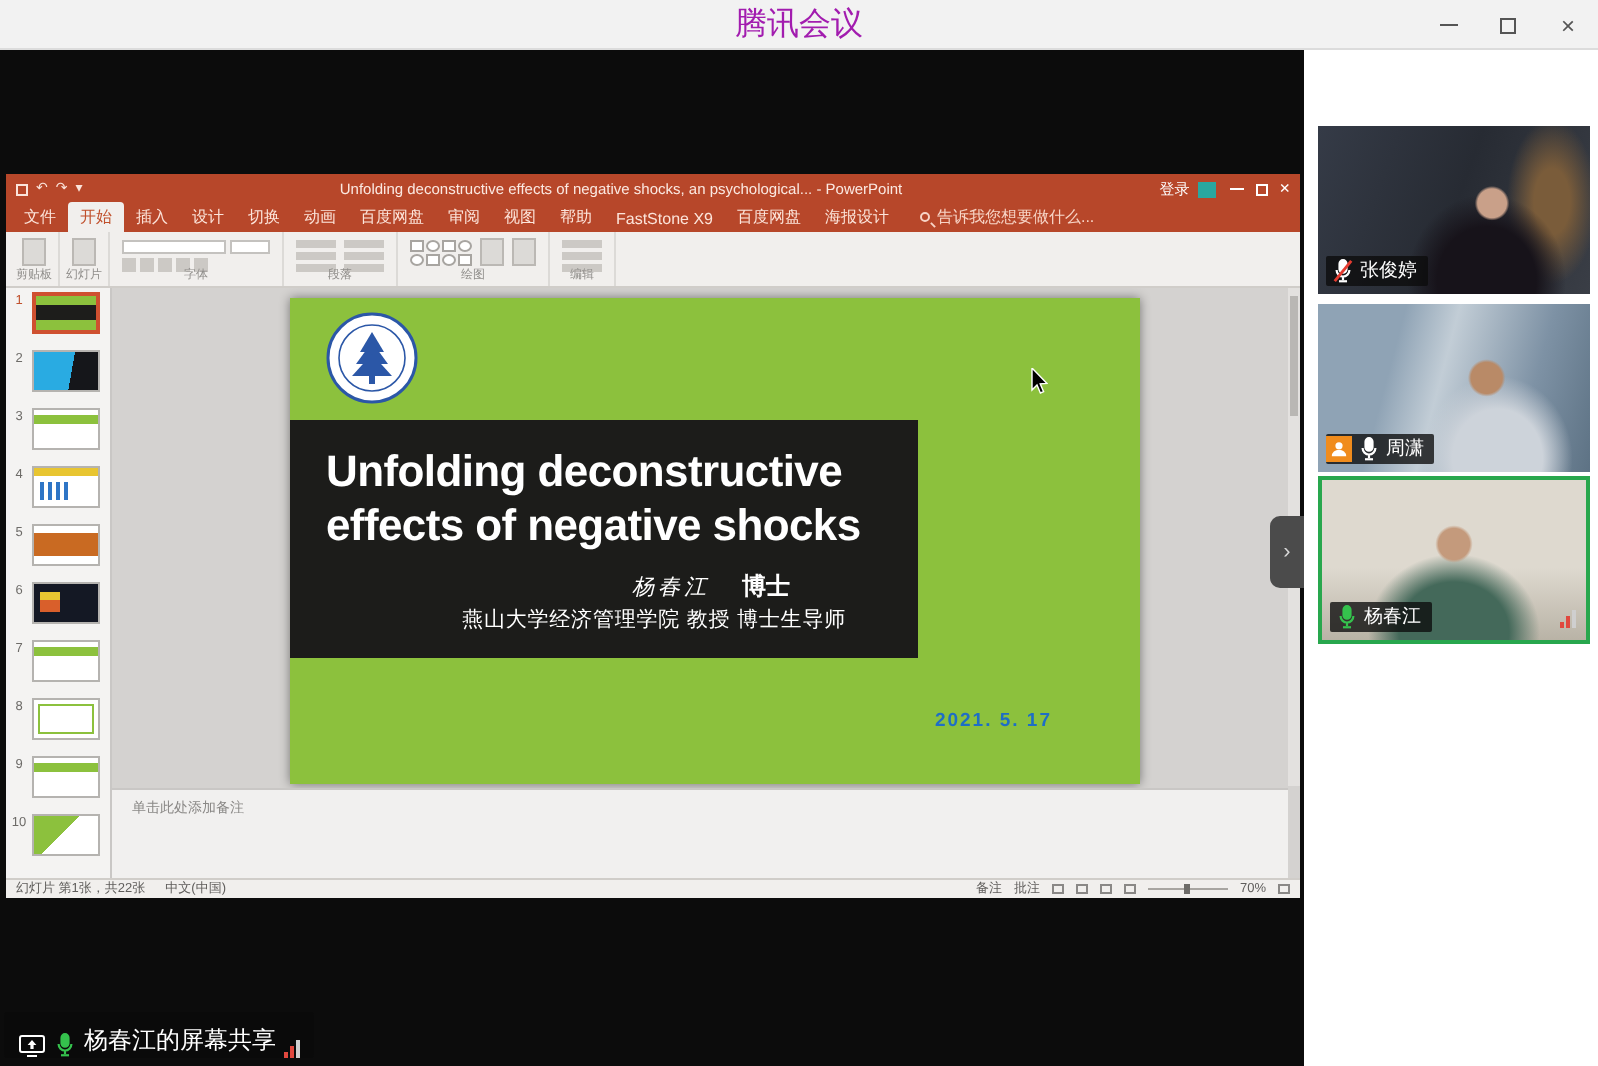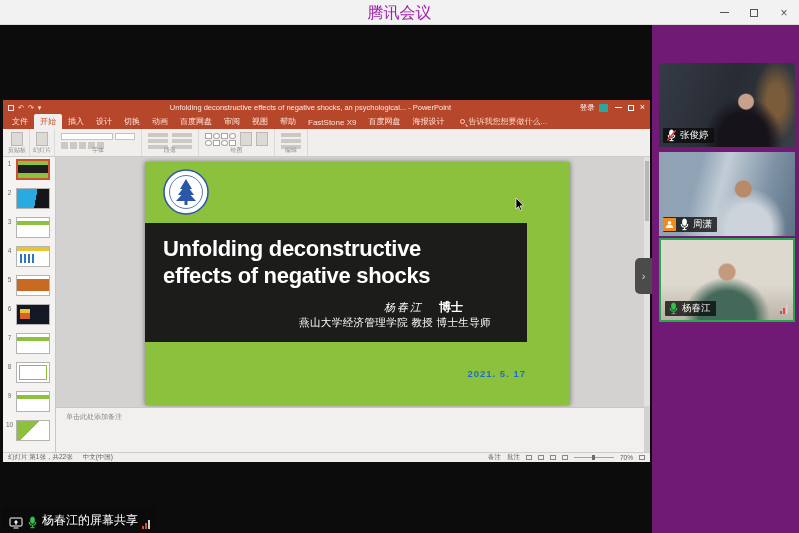--- a/index.html
+++ b/index.html
@@ -12,21 +12,21 @@
   .win-controls { position:absolute; right:0; top:0; height:25px; display:flex; }
   .win-btn { width:30px; height:25px; display:flex; align-items:center; justify-content:center; color:#555; cursor:default; }
   .ic-min { width:9px; height:0; border-top:1px solid #555; display:block; }
   .ic-max { width:8px; height:8px; border:1px solid #555; display:block; }
   .ic-close { font-size:12px; line-height:1; }
 
   
   .main { position:absolute; left:0; top:25px; width:652px; height:508px; background:#0c0c0c; overflow:hidden; }
 
   
-  .ppt { position:absolute; left:3px; top:75px; width:647px; height:362px; background:#e8e6e4; }
+  .ppt { position:absolute; left:3px; top:62px; width:647px; height:362px; background:#e8e6e4; }
   .ppt-titlebar { position:absolute; left:0; top:0; right:0; height:15px; background:#b7472a; display:flex; align-items:center; padding:0 5px; gap:4px; color:#fff; }
   .qat { display:flex; gap:4px; align-items:center; }
   .qat-ic { font-size:7px; color:#fbe4db; line-height:1; }
   .qat-save { width:6px; height:6px; border:1px solid #fbe4db; display:block; }
   .ppt-title { flex:1; text-align:center; font-size:7.5px; color:#fbe9e2; white-space:nowrap; overflow:hidden; text-overflow:ellipsis; }
   .signin { font-size:7.5px; color:#fff; }
   .store-badge { width:9px; height:8px; background:#2aa79f; display:block; }
   .ppt-ctrl { display:flex; gap:6px; align-items:center; margin-left:3px; }
   .ppt-ctrl .ic-min { border-color:#fff; width:7px; }
   .ppt-ctrl .ic-max { border-color:#fff; width:6px; height:6px; }
@@ -74,21 +74,21 @@
   .t8 { background:#fff; position:relative; }
   .t8::after { content:""; position:absolute; inset:2px; border:1px solid #8cc13d; }
   .t10 { background:linear-gradient(135deg,#8cc13d 0 45%,#fff 45%); }
 
   .vscroll { position:absolute; right:0; top:0; width:6px; bottom:46px; background:#e3e1df; }
   .vscroll .vthumb { position:absolute; top:4px; left:1px; width:4px; height:60px; background:#b9b7b4; }
 
   
   .slide { position:absolute; left:142px; top:5px; width:425px; height:243px; background:#8cc13d; box-shadow:0 0 5px rgba(0,0,0,.45); }
   .logo { position:absolute; left:18px; top:7px; width:46px; height:46px; }
-  .title-box { position:absolute; left:0; top:61px; width:382px; height:119px; background:#1c1c1a; }
+  .title-box { position:absolute; left:0; top:61px; width:314px; height:119px; background:#1c1c1a; }
   .slide-title { padding:12px 0 0 18px; color:#fff; font-size:22px; line-height:27px; font-weight:bold; letter-spacing:-0.3px; }
   .author { position:absolute; left:0; right:64px; top:74px; text-align:right; color:#fff; }
   .author .aname { font-family:"DejaVu Serif",serif; font-style:italic; font-size:11px; letter-spacing:2px; }
   .author .adeg { font-weight:bold; font-size:12px; margin-left:16px; }
   .affil { position:absolute; right:36px; top:93px; color:#fff; font-size:10.5px; font-weight:normal; letter-spacing:.4px; }
   .slide-date { position:absolute; right:44px; bottom:26px; color:#1e6ec6; font-size:9.5px; font-weight:bold; letter-spacing:1px;margin-left:32px; }
   .cursor { position:absolute; left:370px; top:35px; width:9px; height:13px; }
 
   
   .notes { position:absolute; left:53px; right:6px; top:250px; bottom:0; background:#f1f0ef; border-top:1px solid #c9c7c5; font-size:7px; color:#8a8886; padding:4px 10px; }
@@ -106,21 +106,21 @@
   
   .share-badge { position:absolute; left:2px; top:481px; height:23px; background:rgba(10,10,10,.85); border-radius:2px; display:flex; align-items:flex-end; gap:4px; padding:0 7px; }
   .share-badge .sb-label { color:#fff; font-size:12px; }
   .bars { display:flex; align-items:flex-end; gap:1px; height:9px; }
   .bars i { width:2px; display:block; }
   .bars .b1 { height:3px; background:#e0483e; }
   .bars .b2 { height:6px; background:#e0483e; }
   .bars .b3 { height:9px; background:#cfcfcf; }
 
   
-  .sidebar { position:absolute; left:652px; top:25px; width:147px; height:508px; background:#701a75; }
+  .sidebar { position:absolute; left:652px; top:25px; width:147px; height:508px; background:#ffffff; }
   .tile { position:absolute; left:7px; width:136px; height:84px; background:#000; overflow:hidden; }
   .tile.active { border:2px solid #28a74d; }
   .vid { position:absolute; inset:0; }
   .v1 { background:
         radial-gradient(circle 12px at 64% 46%, #c9a089 0 60%, transparent 72%),
         radial-gradient(ellipse 55px 60px at 62% 92%, #17131a 0 45%, transparent 72%),
         radial-gradient(ellipse 30px 55px at 86% 45%, #7a5c3a 0 30%, transparent 75%),
         linear-gradient(110deg,#353b47 0%,#272b33 50%,#3a3e46 100%); }
   .v2 { background:
         radial-gradient(circle 13px at 62% 44%, #b98a67 0 60%, transparent 72%),

